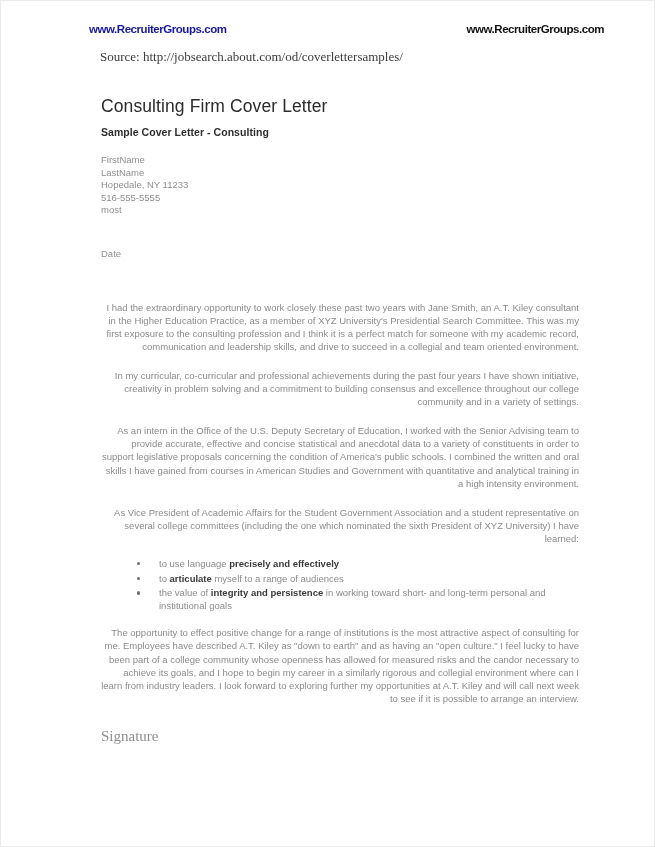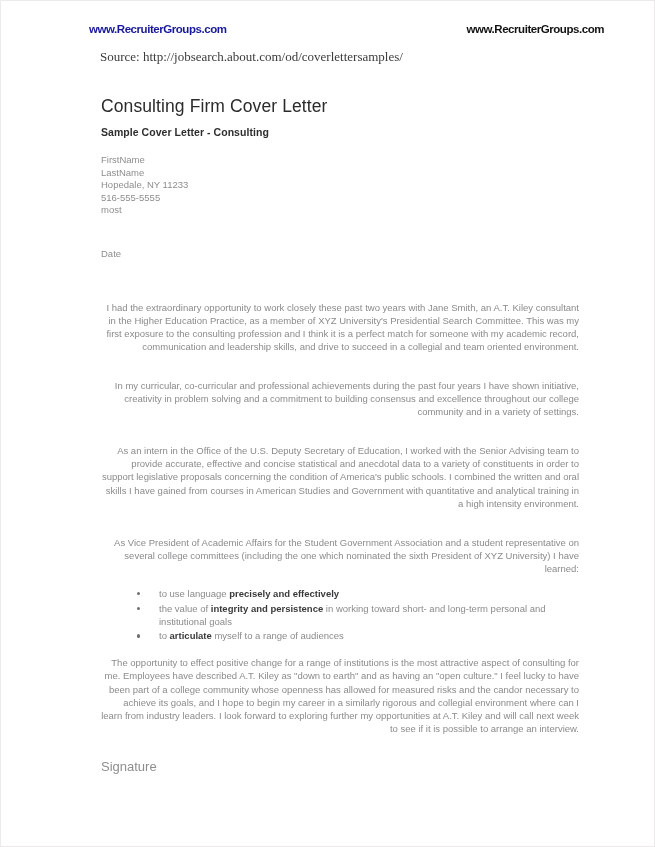--- a/index.html
+++ b/index.html
@@ -117,21 +117,21 @@
     line-height: 12.6px;
   }
 
   .para {
     font-size: 9.5px;
     line-height: 13.1px;
     color: #8b8b8d;
     margin: 0;
     text-align: right;
   }
-  .para + .para { margin-top: 26px; }
+  .para + .para { margin-top: 16px; }
 
   .bullets {
     margin: 12px 0 0 0;
     padding: 0 0 0 36px;
     list-style: none;
   }
   .bullets li {
     position: relative;
     font-size: 9.5px;
     line-height: 13.1px;
@@ -146,23 +146,24 @@
     top: 5px;
     width: 3.4px;
     height: 3.4px;
     background: #6f6f71;
     border-radius: 50%;
   }
   .bullets li b { color: #3a3a3c; font-weight: bold; }
 
   .signature-line {
     margin-top: 25px;
-    font-size: 13px;
+    font-size: 15px;
     line-height: 13px;
     color: #8e8e90;
+    font-family: Liberation Serif, serif;
   }
 </style>
 </head>
 <body>
 
 <div id="page-frame">
   <div id="page-sheet">
     <div id="doc">
 
       <div class="hdr-row">
@@ -197,22 +198,22 @@
 
         <div id="paragraphs">
             <p class="para">I had the extraordinary opportunity to work closely these past two years with Jane Smith, an A.T. Kiley consultant in the Higher Education Practice, as a member of XYZ University's Presidential Search Committee. This was my first exposure to the consulting profession and I think it is a perfect match for someone with my academic record, communication and leadership skills, and drive to succeed in a collegial and team oriented environment.</p>
             <p class="para">In my curricular, co-curricular and professional achievements during the past four years I have shown initiative, creativity in problem solving and a commitment to building consensus and excellence throughout our college community and in a variety of settings.</p>
             <p class="para">As an intern in the Office of the U.S. Deputy Secretary of Education, I worked with the Senior Advising team to provide accurate, effective and concise statistical and anecdotal data to a variety of constituents in order to support legislative proposals concerning the condition of America's public schools. I combined the written and oral skills I have gained from courses in American Studies and Government with quantitative and analytical training in a high intensity environment.</p>
             <p class="para">As Vice President of Academic Affairs for the Student Government Association and a student representative on several college committees (including the one which nominated the sixth President of XYZ University) I have learned:</p>
           </div>
 
         <ul class="bullets" id="bullet-list">
             <li>to use language <b>precisely and effectively</b></li>
+            <li>to <b>articulate</b> myself to a range of audiences</li>
             <li>the value of <b>integrity and persistence</b> in working toward short- and long-term personal and institutional goals</li>
-            <li>to <b>articulate</b> myself to a range of audiences</li>
           </ul>
 
         <div class="para" style="margin-top:14px">The opportunity to effect positive change for a range of institutions is the most attractive aspect of consulting for me. Employees have described A.T. Kiley as "down to earth" and as having an "open culture." I feel lucky to have been part of a college community whose openness has allowed for measured risks and the candor necessary to achieve its goals, and I hope to begin my career in a similarly rigorous and collegial environment where can I learn from industry leaders. I look forward to exploring further my opportunities at A.T. Kiley and will call next week to see if it is possible to arrange an interview.</div>
 
         <div class="signature-line">Signature</div>
 
       </div>
     </div>
   </div>
 </div>

